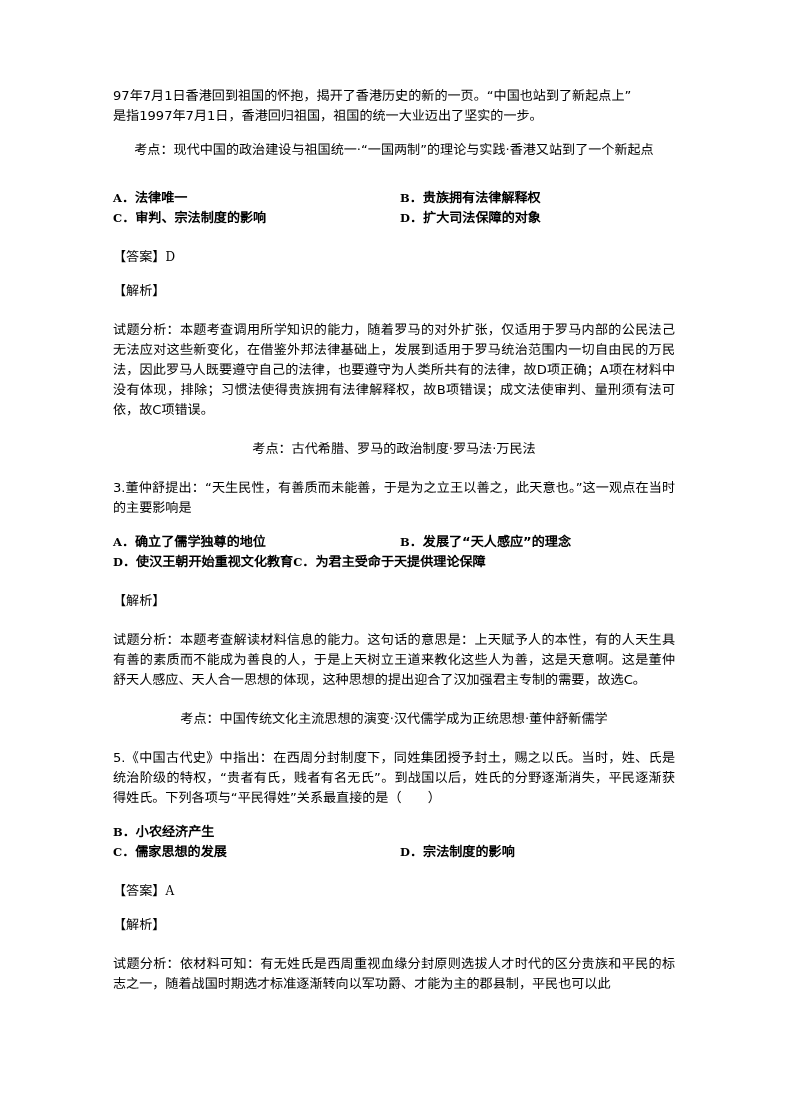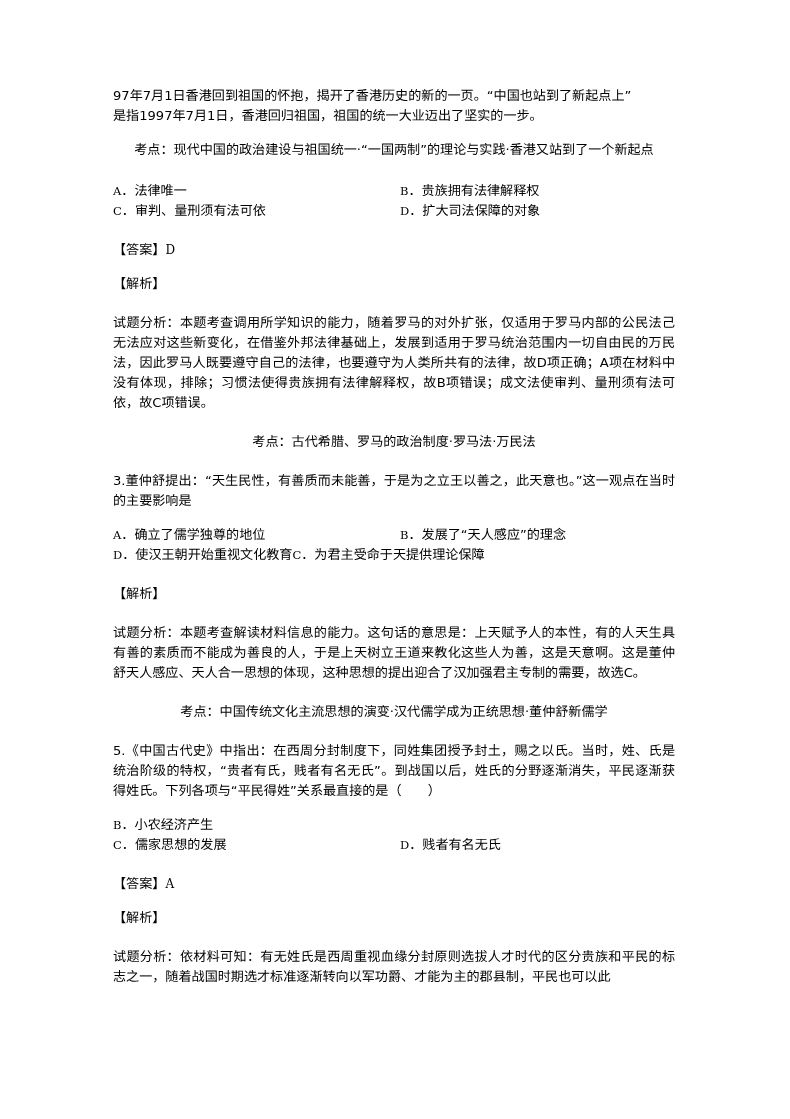--- a/index.html
+++ b/index.html
@@ -49,21 +49,22 @@
     line-height: 20px;
     margin: 0 0 14px 0;
     white-space: pre;
   }
   .answer-letter {
     font-family: "DejaVu Serif", "Liberation Serif", serif;
     font-size: 12px;
   }
   
   .options {
-    margin: 2px 0 14px 0;
+    margin: 9px 0 14px 0;
+    font-weight: bold;
   }
   .option-row {
     display: flex;
     font-size: 13.1px;
     line-height: 20px;
     white-space: pre;
   }
   .option-col {
     flex: 0 0 287px;
     max-width: 287px;
@@ -93,21 +94,21 @@
 
     <div class="spacer-sm"></div>
 
 
     <div class="options">
       <div class="option-row">
         <div class="option-col"><span class="opt-letter">A</span><span>．</span><span>法律唯一</span></div>
         <div class="option-col right"><span class="opt-letter">B</span><span>．</span><span>贵族拥有法律解释权</span></div>
       </div>
       <div class="option-row">
-        <div class="option-col"><span class="opt-letter">C</span><span>．</span><span>审判、量刑须有法可依</span></div>
+        <div class="option-col"><span class="opt-letter">C</span><span>．</span><span>审判、宗法制度的影响</span></div>
         <div class="option-col right"><span class="opt-letter">D</span><span>．</span><span>扩大司法保障的对象</span></div>
       </div>
     </div>
 
     <div class="spacer-sm"></div>
 
     <p class="label-line"><span>【答案】</span><span class="answer-letter">D</span></p>
 
     <p class="label-line">【解析】</p>
 
@@ -150,21 +151,21 @@
     <div class="spacer-sm"></div>
 
     <p class="para">5.《中国古代史》中指出：在西周分封制度下，同姓集团授予封土，赐之以氏。当时，姓、氏是统治阶级的特权，“贵者有氏，贱者有名无氏”。到战国以后，姓氏的分野逐渐消失，平民逐渐获得姓氏。下列各项与“平民得姓”关系最直接的是（　　）</p>
 
     <div class="options">
       <div class="option-row">
         <div class="option-col right"><span class="opt-letter">B</span><span>．</span><span>小农经济产生</span></div>
       </div>
       <div class="option-row">
         <div class="option-col"><span class="opt-letter">C</span><span>．</span><span>儒家思想的发展</span></div>
-        <div class="option-col right"><span class="opt-letter">D</span><span>．</span><span>贱者有名无氏</span></div>
+        <div class="option-col right"><span class="opt-letter">D</span><span>．</span><span>宗法制度的影响</span></div>
       </div>
     </div>
 
     <div class="spacer-sm"></div>
 
     <p class="label-line"><span>【答案】</span><span class="answer-letter">A</span></p>
 
     <p class="label-line">【解析】</p>
 
     <div class="spacer-sm"></div>

